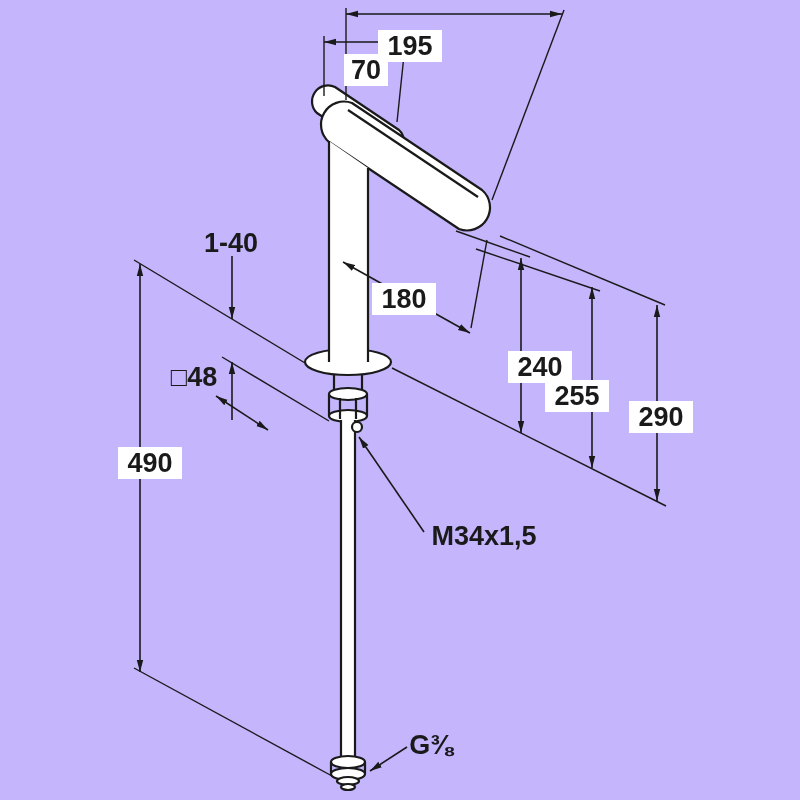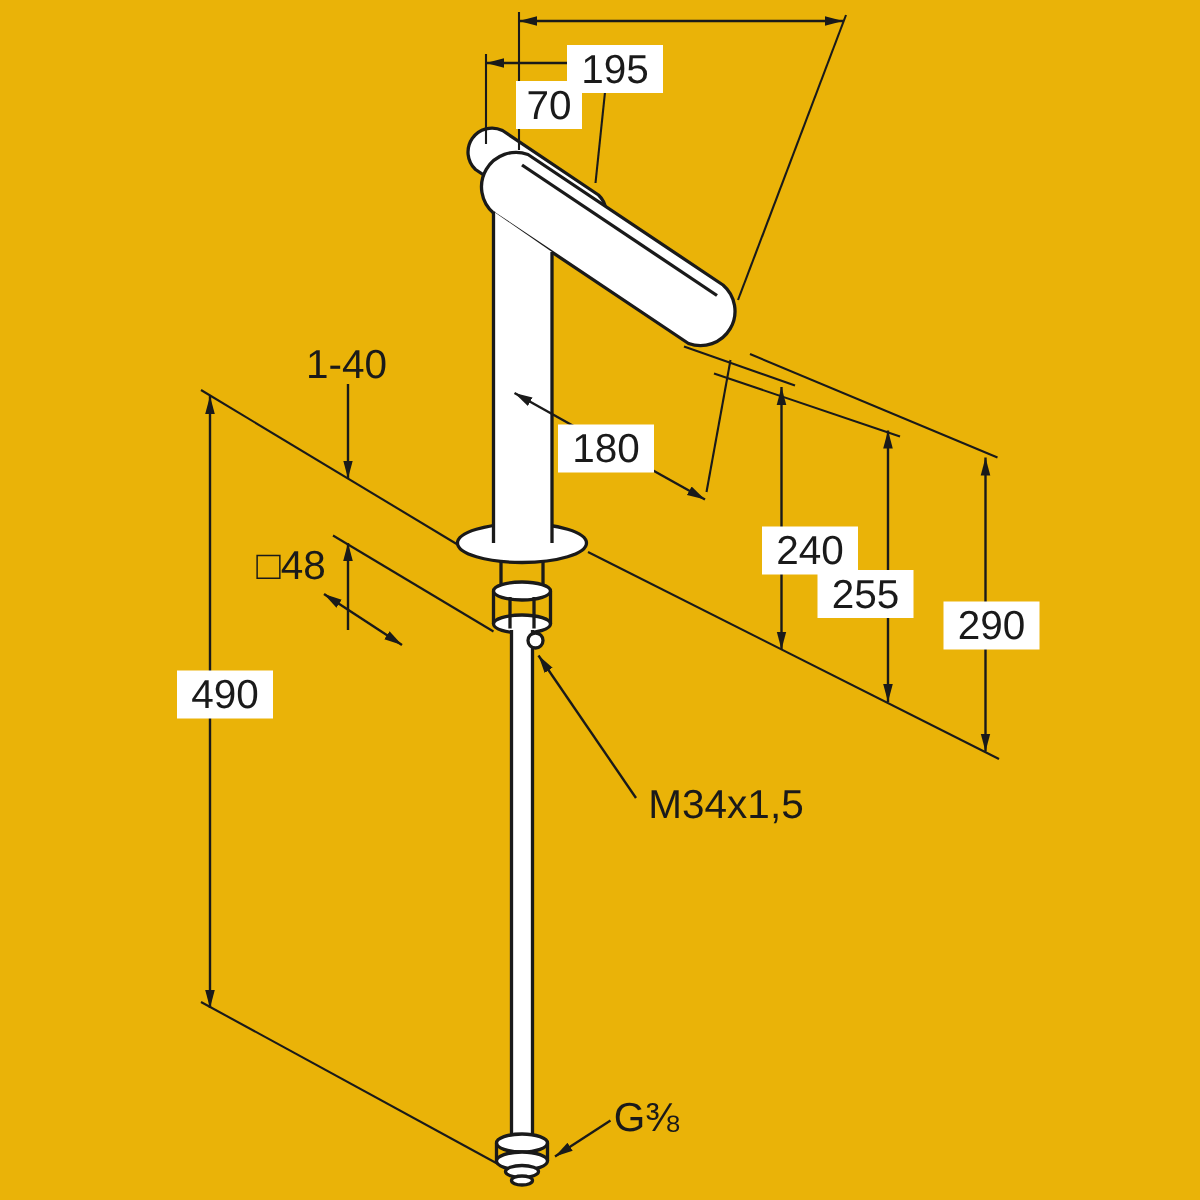--- a/index.html
+++ b/index.html
@@ -1,19 +1,20 @@
 <!DOCTYPE html>
 <html><head>
 <meta charset="utf-8">
 <style>
   html,body{margin:0;padding:0;background:#ffffff;}
   .frame{
-    width:800px;height:800px;position:relative;background:#eab308;
+    width:800px;height:800px;position:relative;background:#c4b5fd;
     font-family:"Liberation Sans", sans-serif;
     overflow:hidden;
+    font-weight:bold;
   }
   svg{display:block;}
   .part{stroke:#1a1a1a;stroke-width:2.2;fill:none;stroke-linejoin:round;}
   .part-fill{stroke:#1a1a1a;stroke-width:2.2;fill:#ffffff;stroke-linejoin:round;}
   .fill-only{fill:#ffffff;stroke:none;}
   .dim{stroke:#1a1a1a;stroke-width:1.6;fill:none;}
   .ext{stroke:#1a1a1a;stroke-width:1.4;fill:none;}
   .lbl{font-family:"Liberation Sans", sans-serif;font-size:27px;fill:#1a1a1a;text-anchor:middle;}
   .lbl-bg{fill:#ffffff;stroke:none;}
 </style>

